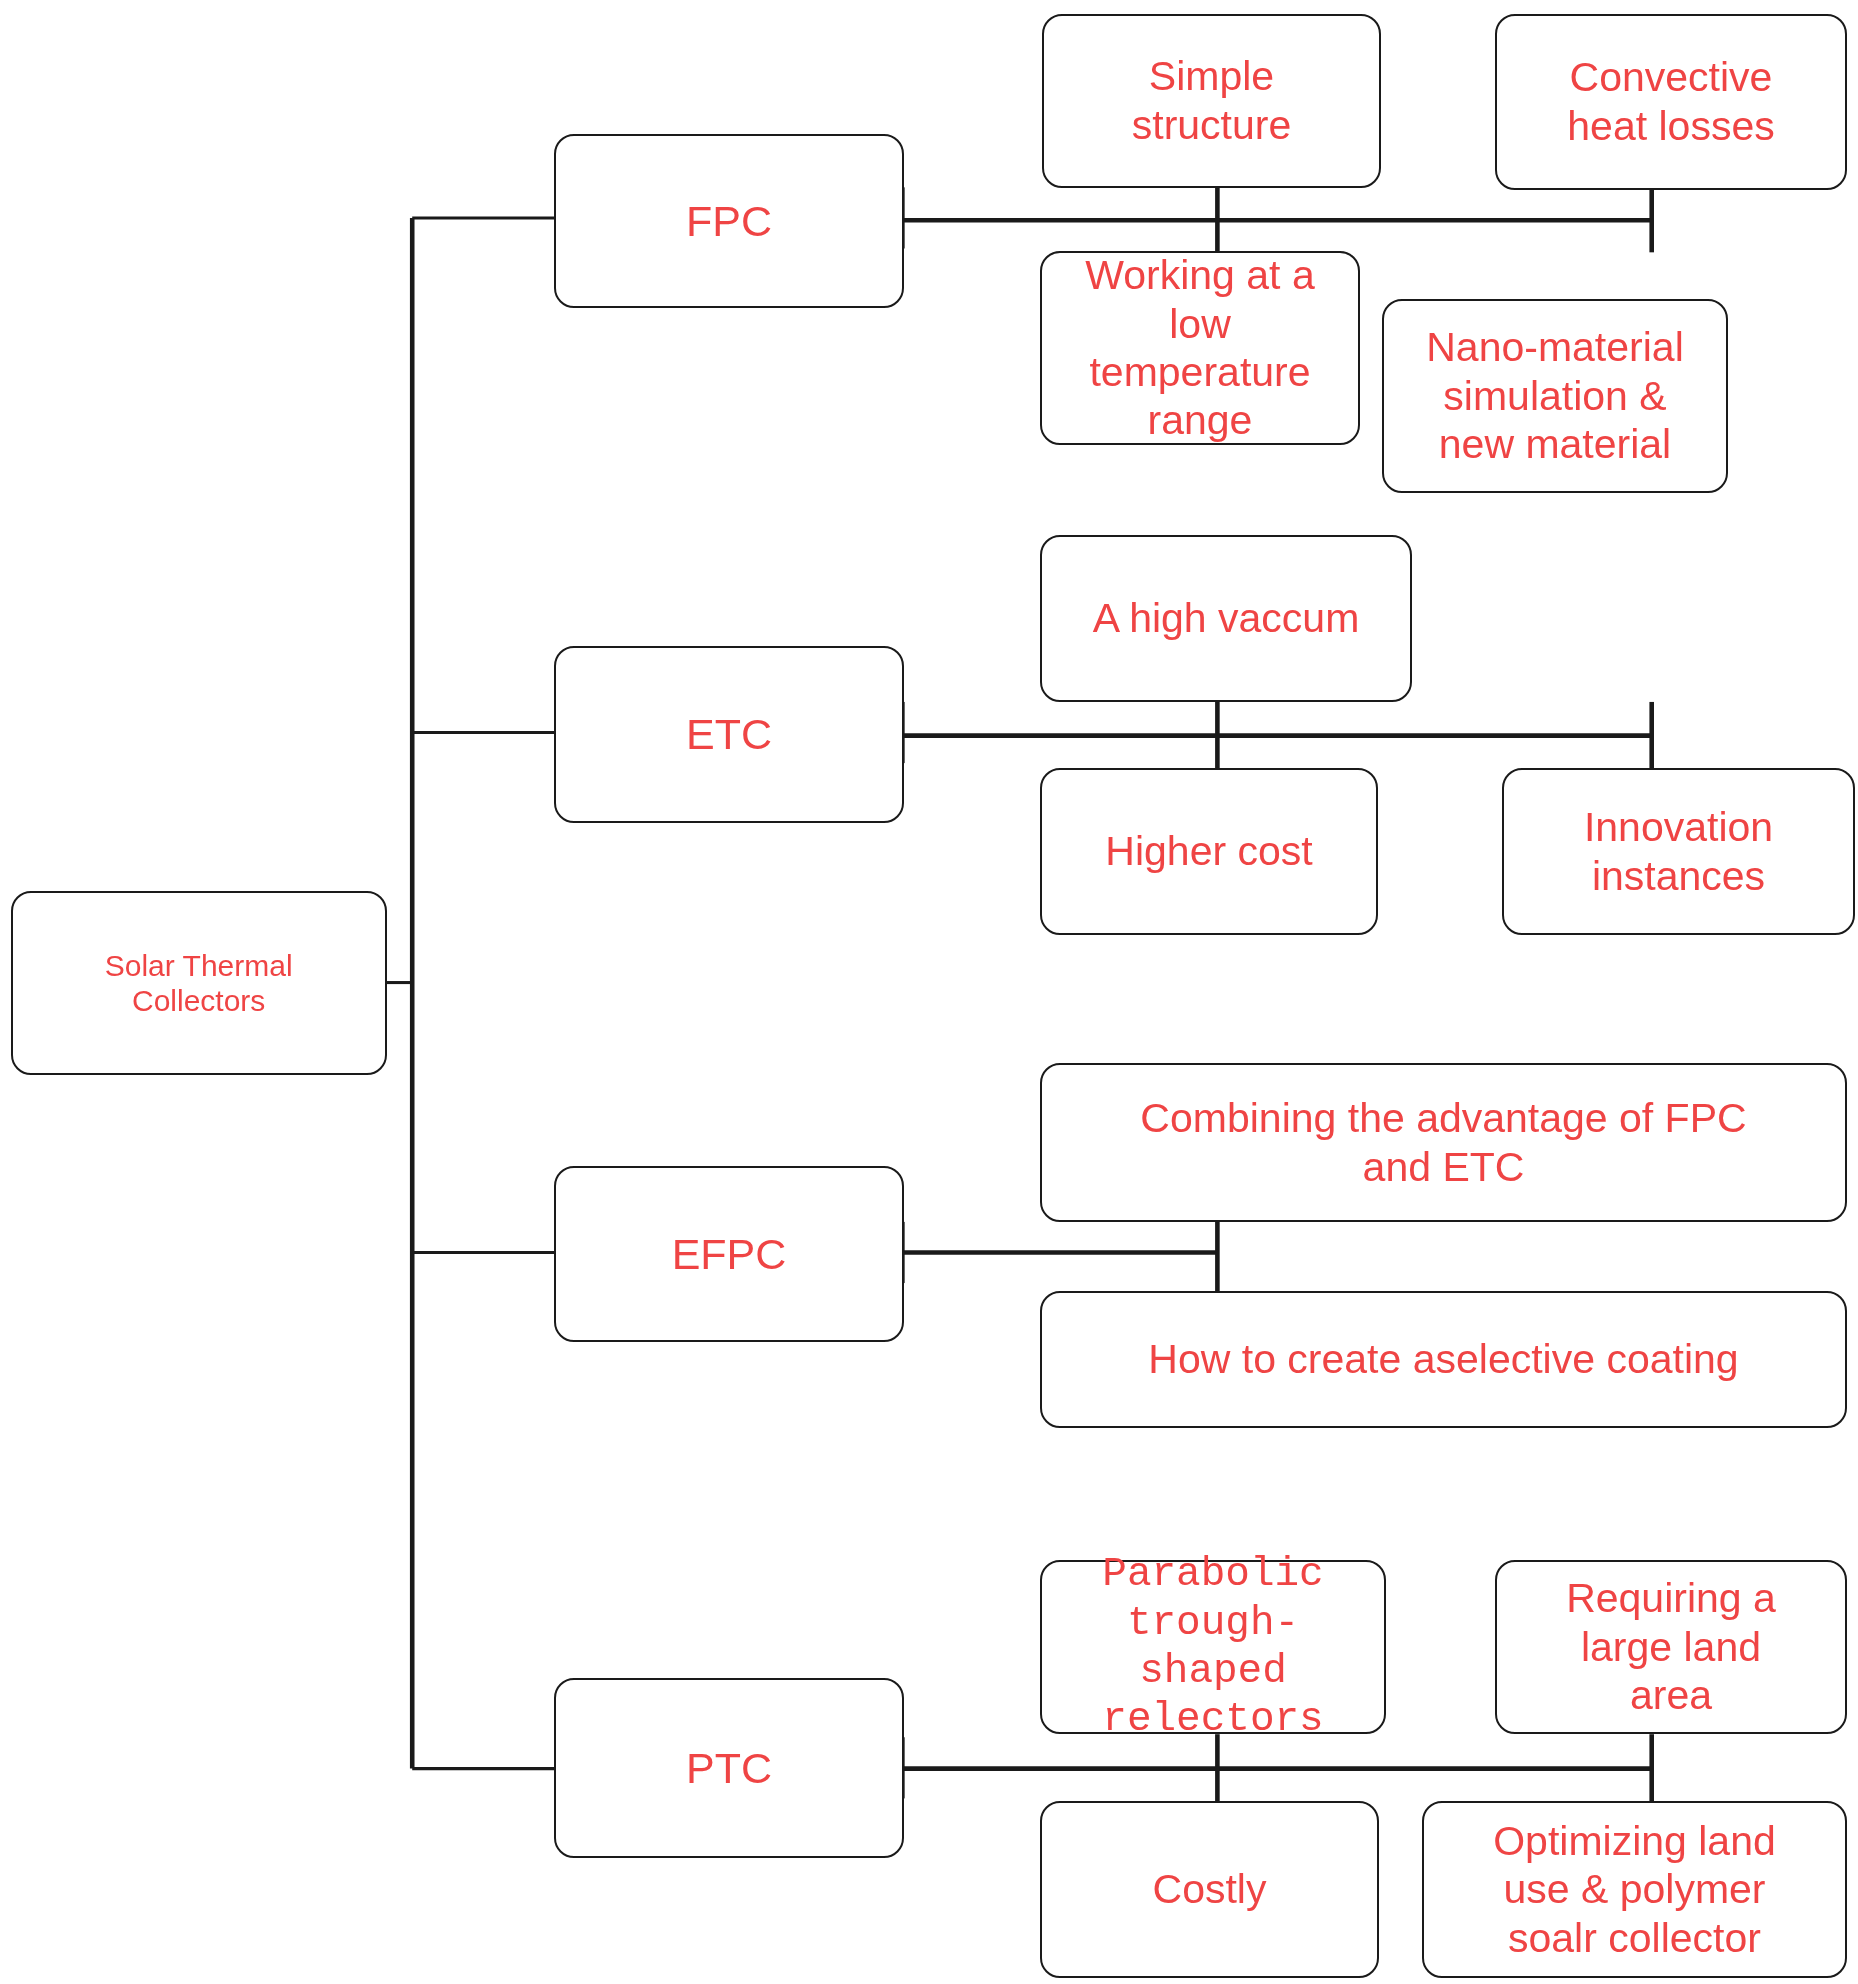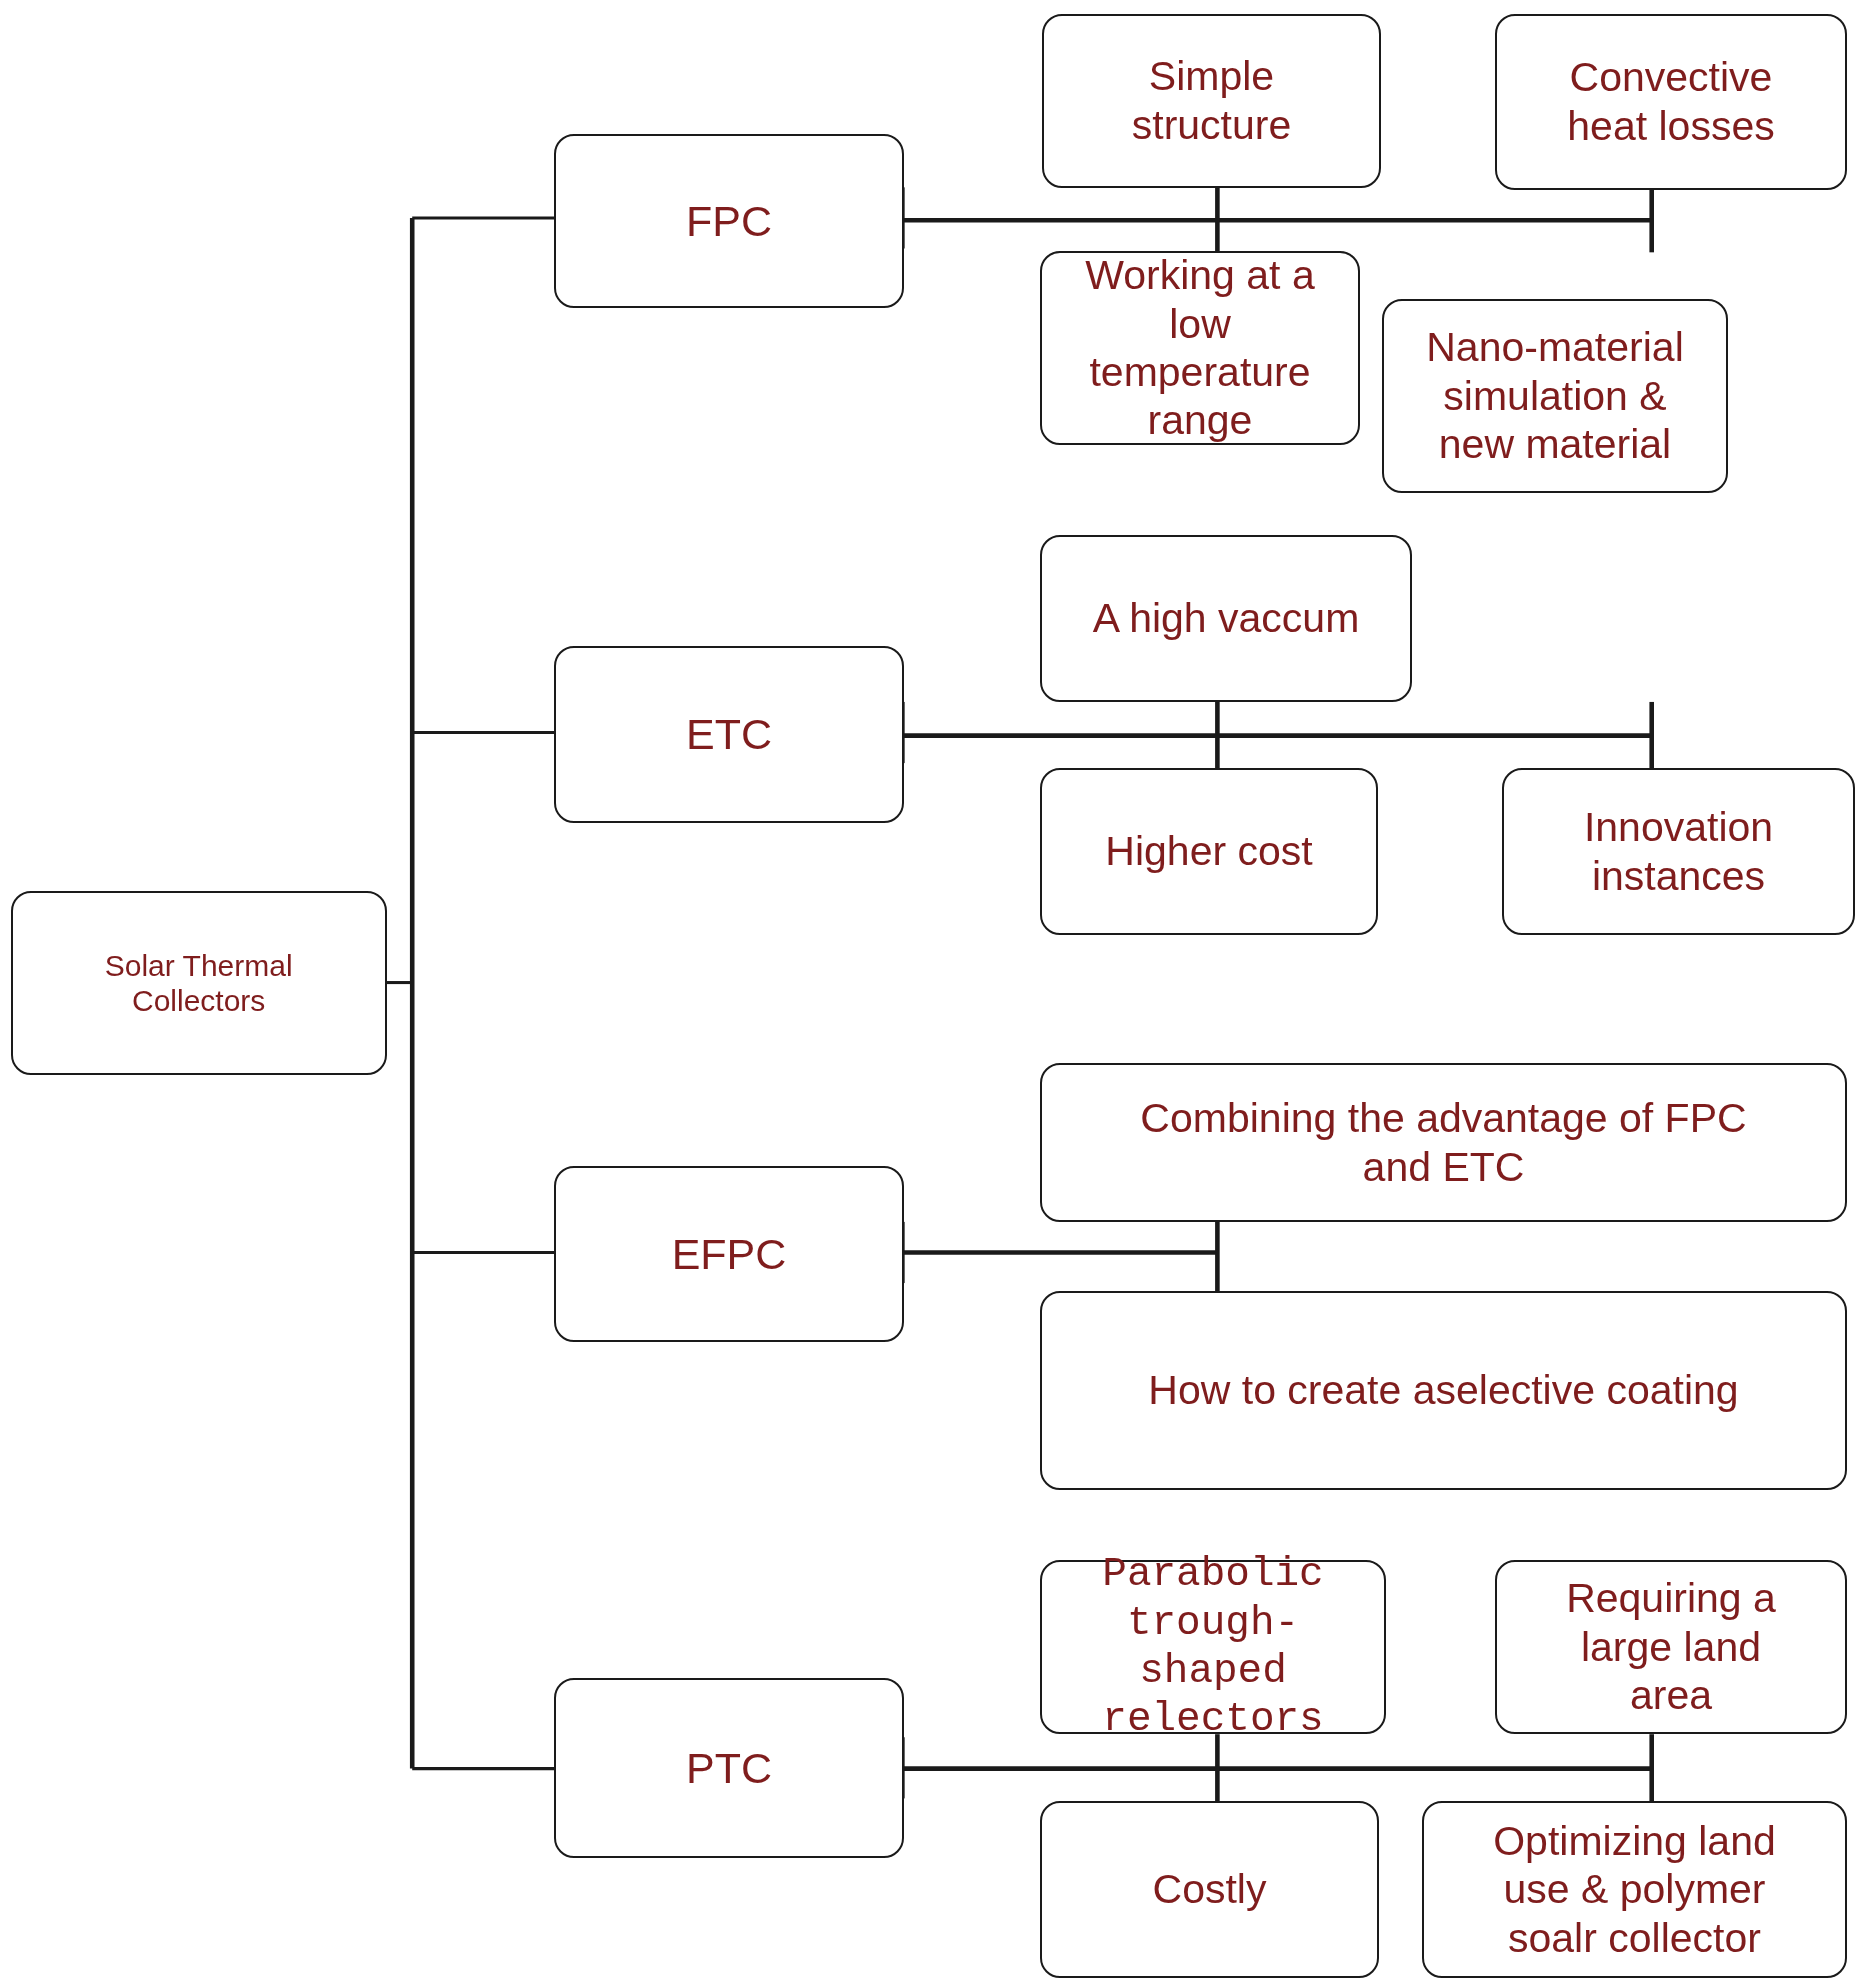--- a/index.html
+++ b/index.html
@@ -24,21 +24,21 @@
   .node-box {
     position: absolute;
     box-sizing: border-box;
     border: 2.3px solid #1a1a1a;
     border-radius: 20px;
     background: #ffffff;
     display: flex;
     align-items: center;
     justify-content: center;
     text-align: center;
-    color: #7f1d1d;
+    color: #ef4444;
     line-height: 1.18;
     padding: 3.1px 7.6px;
     overflow: visible;
     white-space: pre-line;
   }
   .lvl-root {
     font-size: 30px;
   }
   .lvl-mid {
     font-size: 43px;
@@ -149,21 +149,21 @@
   <div class="node-box lvl-leaf" style="left:1493px; top:768px; width:353px; height:167px;margin-left:9px;">
     <span>Innovation
 instances</span>
   </div>
 
   <div class="node-box lvl-leaf" style="left:1040px; top:1063px; width:807px; height:159px;">
     <span>Combining the advantage of FPC
 and ETC</span>
   </div>
 
-  <div class="node-box lvl-leaf" style="left:1040px; top:1291px; width:807px; height:199px;">
+  <div class="node-box lvl-leaf" style="left:1040px; top:1291px; width:807px; height:137px;">
     <span>How to create aselective coating</span>
   </div>
 
   <div class="node-box lvl-leaf" style="left:1040px; top:1560px; width:346px; height:174px;font-family:Liberation Mono, monospace;">
     <span>Parabolic trough-
 shaped relectors</span>
   </div>
 
   <div class="node-box lvl-leaf" style="left:1495px; top:1560px; width:352px; height:174px;">
     <span>Requiring a

